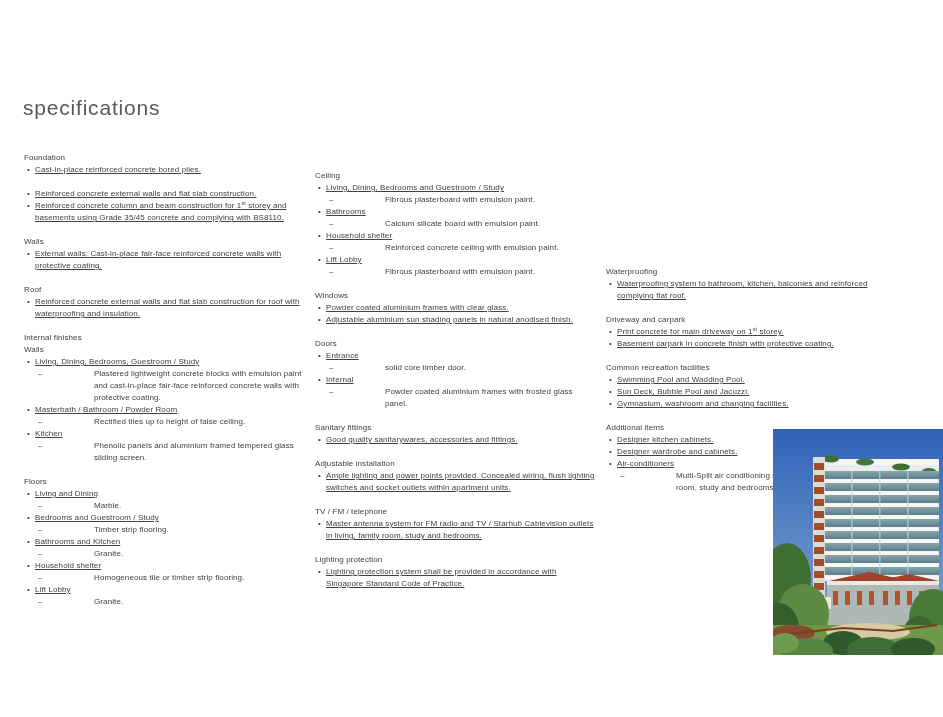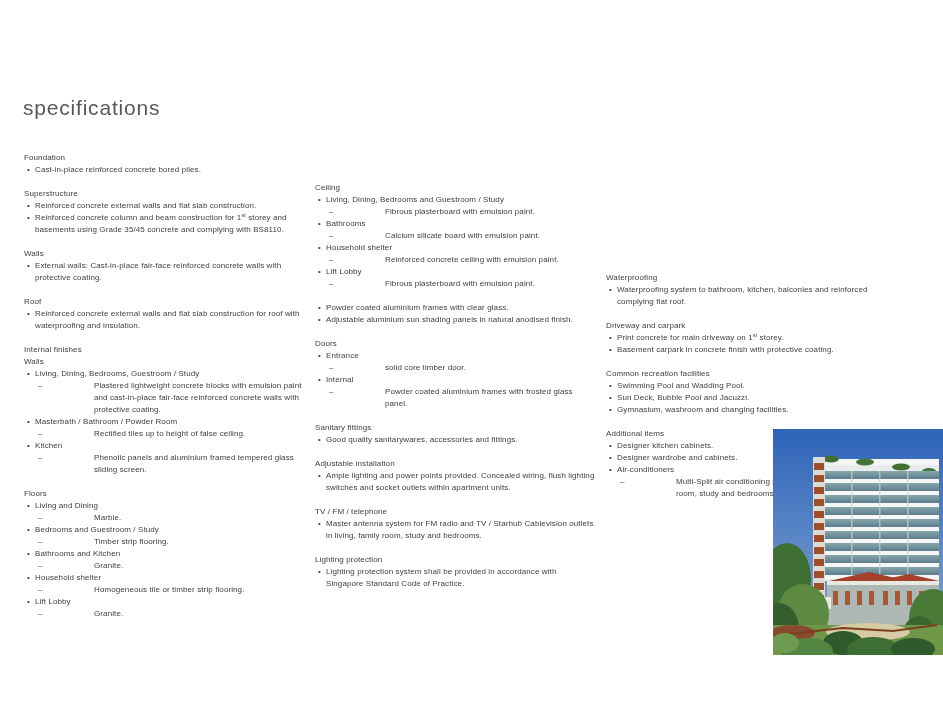--- a/index.html
+++ b/index.html
@@ -13,21 +13,21 @@
   }
   .columns {
     position:absolute; left:24px; top:152px; display:flex; align-items:center;
     color:#414042; font-size:8px; line-height:12px; letter-spacing:0.1px;
   }
   .col { width:281px; margin-right:10px; flex:none; }
   .sec { margin:0 0 12px 0; }
   .hd  { color:#414042; }
   .b-row { display:flex; }
   .b-marker { flex:none; width:11px; padding-left:3px; box-sizing:border-box; }
-  .b-text { flex:1; min-width:0; }
+  .b-text { flex:1; min-width:0;text-decoration:underline; }
   .d-row { display:flex; margin-left:14px; }
   .d-marker { flex:none; width:8px; }
   .d-text { flex:1; min-width:0;padding-left:48px; }
   .sup { font-size:5.5px; position:relative; top:-3px; }
   .photo { position:absolute; left:773px; top:429px; width:170px; height:226px; margin:0; }
   .photo svg { display:block; }
 </style>
 </head>
 <body>
 
@@ -38,21 +38,20 @@
   <div class="columns">
       <div class="col">
         <div class="sec">
           <div class="hd">Foundation</div>
           <div class="b-row">
             <span class="b-marker">•</span>
             <span class="b-text">Cast-in-place reinforced concrete bored piles.</span>
           </div>
         </div>
         <div class="sec">
-          <div class="hd">Superstructure</div>
           <div class="b-row">
             <span class="b-marker">•</span>
             <span class="b-text">Reinforced concrete external walls and flat slab construction.</span>
           </div>
           <div class="b-row">
             <span class="b-marker">•</span>
             <span class="b-text"><span>Reinforced concrete column and beam construction for 1</span><span class="sup">st</span><span> storey and basements using Grade 35/45 concrete and complying with BS8110.</span></span>
           </div>
         </div>
         <div class="sec">
@@ -171,20 +170,21 @@
           <div class="b-row">
             <span class="b-marker">•</span>
             <span class="b-text">Lift Lobby</span>
           </div>
           <div class="d-row">
             <span class="d-marker">–</span>
             <span class="d-text">Fibrous plasterboard with emulsion paint.</span>
           </div>
         </div>
         <div class="sec">
+          <div class="hd">Windows</div>
           <div class="b-row">
             <span class="b-marker">•</span>
             <span class="b-text">Powder coated aluminium frames with clear glass.</span>
           </div>
           <div class="b-row">
             <span class="b-marker">•</span>
             <span class="b-text">Adjustable aluminium sun shading panels in natural anodised finish.</span>
           </div>
         </div>
         <div class="sec">

